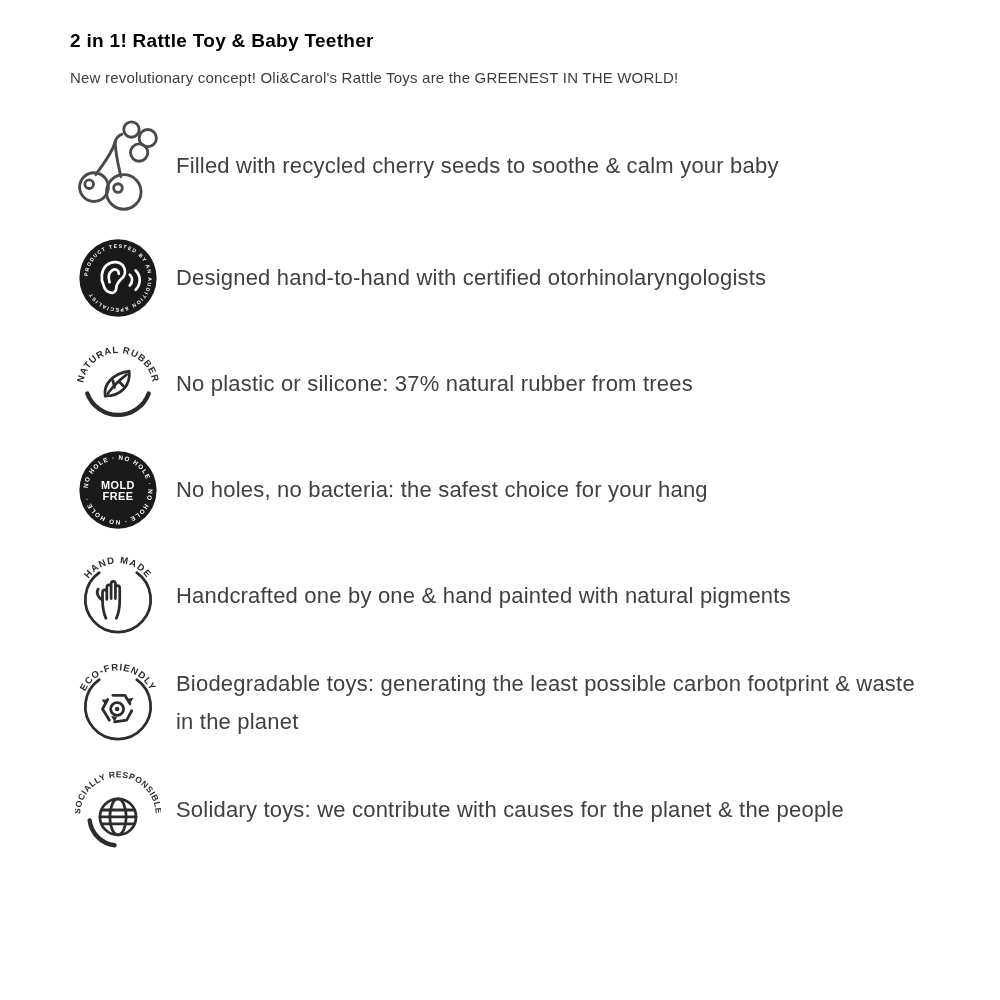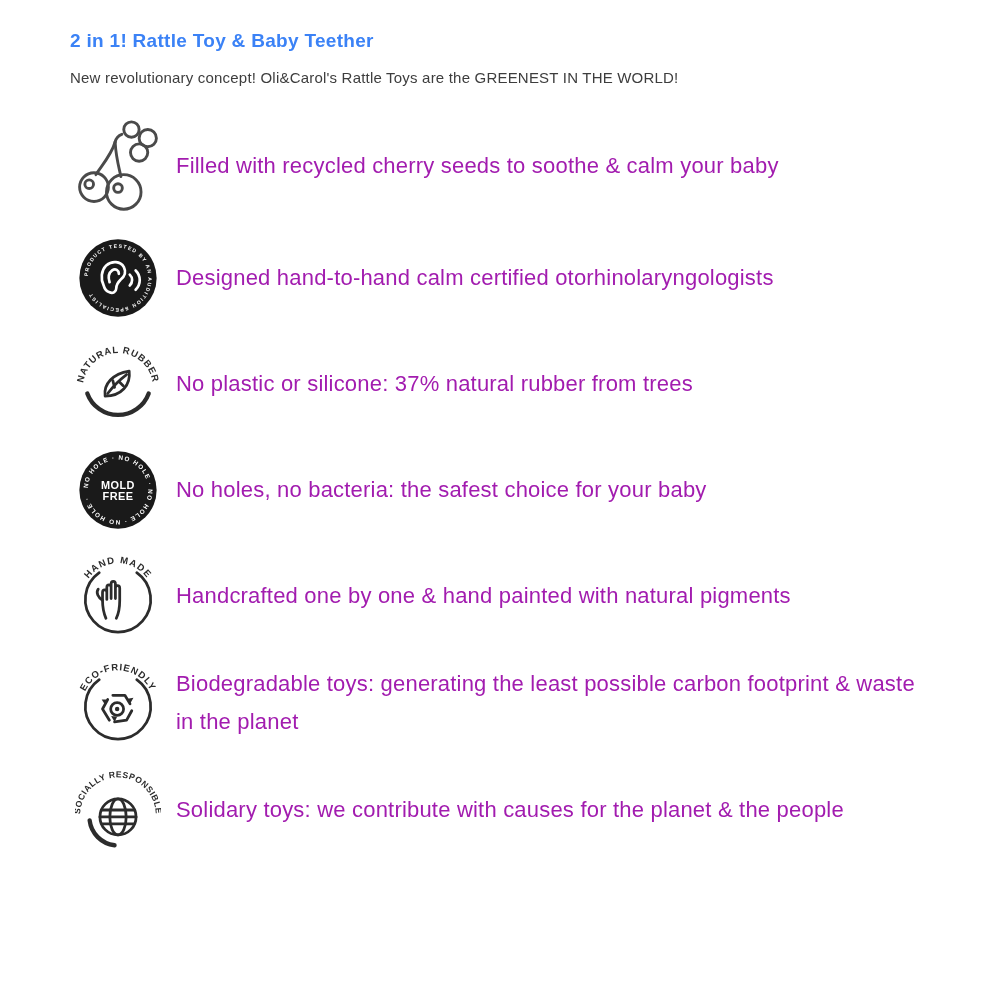--- a/index.html
+++ b/index.html
@@ -9,21 +9,21 @@
     font-family: "Liberation Sans", sans-serif;
     color: #3d3d3d;
     overflow: hidden;
   }
   .page {
     padding: 30px 60px 0 70px;
   }
   .title {
     font-size: 19px;
     font-weight: 700;
-    color: #3b82f6;
+    color: #000000;
     letter-spacing: 0.3px;
   }
   .intro {
     margin-top: 16px;
     font-size: 15px;
     line-height: 1.38;
     color: #3d3d3d;
     letter-spacing: 0.2px;
     max-width: 880px;
   }
@@ -37,21 +37,21 @@
     width: 96px;
     min-width: 96px;
     display: flex;
     justify-content: center;
     align-items: center;
   }
   .feature-text {
     margin-left: 10px;
     font-size: 22px;
     line-height: 1.7;
-    color: #a21caf;
+    color: #404040;
     letter-spacing: 0.2px;
     max-width: 760px;
   }
   svg { display: block; }
   .sketch { stroke: #4a4a4a; stroke-width: 3; fill: none; stroke-linecap: round; stroke-linejoin: round; }
   .badge-bg { fill: #1a1a1a; }
   .badge-ring-text { font-family: "Liberation Sans", sans-serif; font-weight: 700; fill: #ffffff; }
   .badge-arc-text { font-family: "Liberation Sans", sans-serif; font-weight: 700; fill: #2c2c2c; }
   .white-line { stroke: #ffffff; stroke-width: 3.2; fill: none; stroke-linecap: round; stroke-linejoin: round; }
   .dark-line { stroke: #2c2c2c; stroke-width: 3.2; fill: none; stroke-linecap: round; stroke-linejoin: round; }
@@ -94,21 +94,21 @@
           <path id="arc-ear-ring" d="M14,50 A36,36 0 1 1 86,50 A36,36 0 1 1 14,50" fill="none"></path>
           <text class="badge-ring-text" font-size="6" letter-spacing="1.6">
             <textPath href="#arc-ear-ring" startOffset="2">PRODUCT TESTED BY AN AUDITION SPECIALIST</textPath>
           </text>
           <path class="white-line" d="M33,59 C29,51 30,41 36,35 C43,29 53,30 57,37 C60,43 58,48 53,52 C50,55 48,58 48,62 C48,66 44,69 40,67 C37,66 34,63 33,59"></path>
           <path class="white-line" d="M40,55 C38,49 39,44 43,41 C47,38 51,41 51,45" stroke-width="2.6"></path>
           <path class="white-line" d="M64,46 a9,9 0 0 1 0,13" stroke-width="2.8"></path>
           <path class="white-line" d="M71,41 a16,16 0 0 1 0,23" stroke-width="2.8"></path>
         </svg>
       </div>
-      <div class="feature-text">Designed hand-to-hand calm certified otorhinolaryngologists</div>
+      <div class="feature-text">Designed hand-to-hand with certified otorhinolaryngologists</div>
     </div>
 
     <div class="feature">
       <div class="icon-cell">
         <svg width="86" height="86" viewBox="0 0 100 100">
           <path id="arc-nr-top" d="M9,55 A41,41 0 0 1 91,55" fill="none"></path>
           <text class="badge-arc-text" font-size="11" letter-spacing="1">
             <textPath href="#arc-nr-top" startOffset="50%" text-anchor="middle">NATURAL RUBBER</textPath>
           </text>
           <path class="thick-arc" d="M14.3,61 A38,38 0 0 0 85.7,61"></path>
@@ -125,21 +125,21 @@
         <svg width="84" height="84" viewBox="0 0 100 100">
           <circle class="badge-bg" cx="50" cy="50" r="46"></circle>
           <path id="arc-mf-ring" d="M14,50 A36,36 0 1 1 86,50 A36,36 0 1 1 14,50" fill="none"></path>
           <text class="badge-ring-text" font-size="7.5" letter-spacing="1.4">
             <textPath href="#arc-mf-ring" startOffset="2">NO HOLE · NO HOLE · NO HOLE · NO HOLE ·</textPath>
           </text>
           <text class="center-label" x="50" y="49" font-size="13" letter-spacing="0.5">MOLD</text>
           <text class="center-label" x="50" y="62" font-size="13" letter-spacing="0.5">FREE</text>
         </svg>
       </div>
-      <div class="feature-text">No holes, no bacteria: the safest choice for your baby</div>
+      <div class="feature-text">No holes, no bacteria: the safest choice for your hang</div>
     </div>
 
     <div class="feature">
       <div class="icon-cell">
         <svg width="86" height="86" viewBox="0 0 100 100">
           <path id="arc-hm-top" d="M8,54 A42,42 0 0 1 92,54" fill="none"></path>
           <text class="badge-arc-text" font-size="11" letter-spacing="1.5">
             <textPath href="#arc-hm-top" startOffset="50%" text-anchor="middle">HAND MADE</textPath>
           </text>
           <path class="dark-line" d="M28.2,22.9 A38,38 0 1 0 71.8,22.9"></path>

